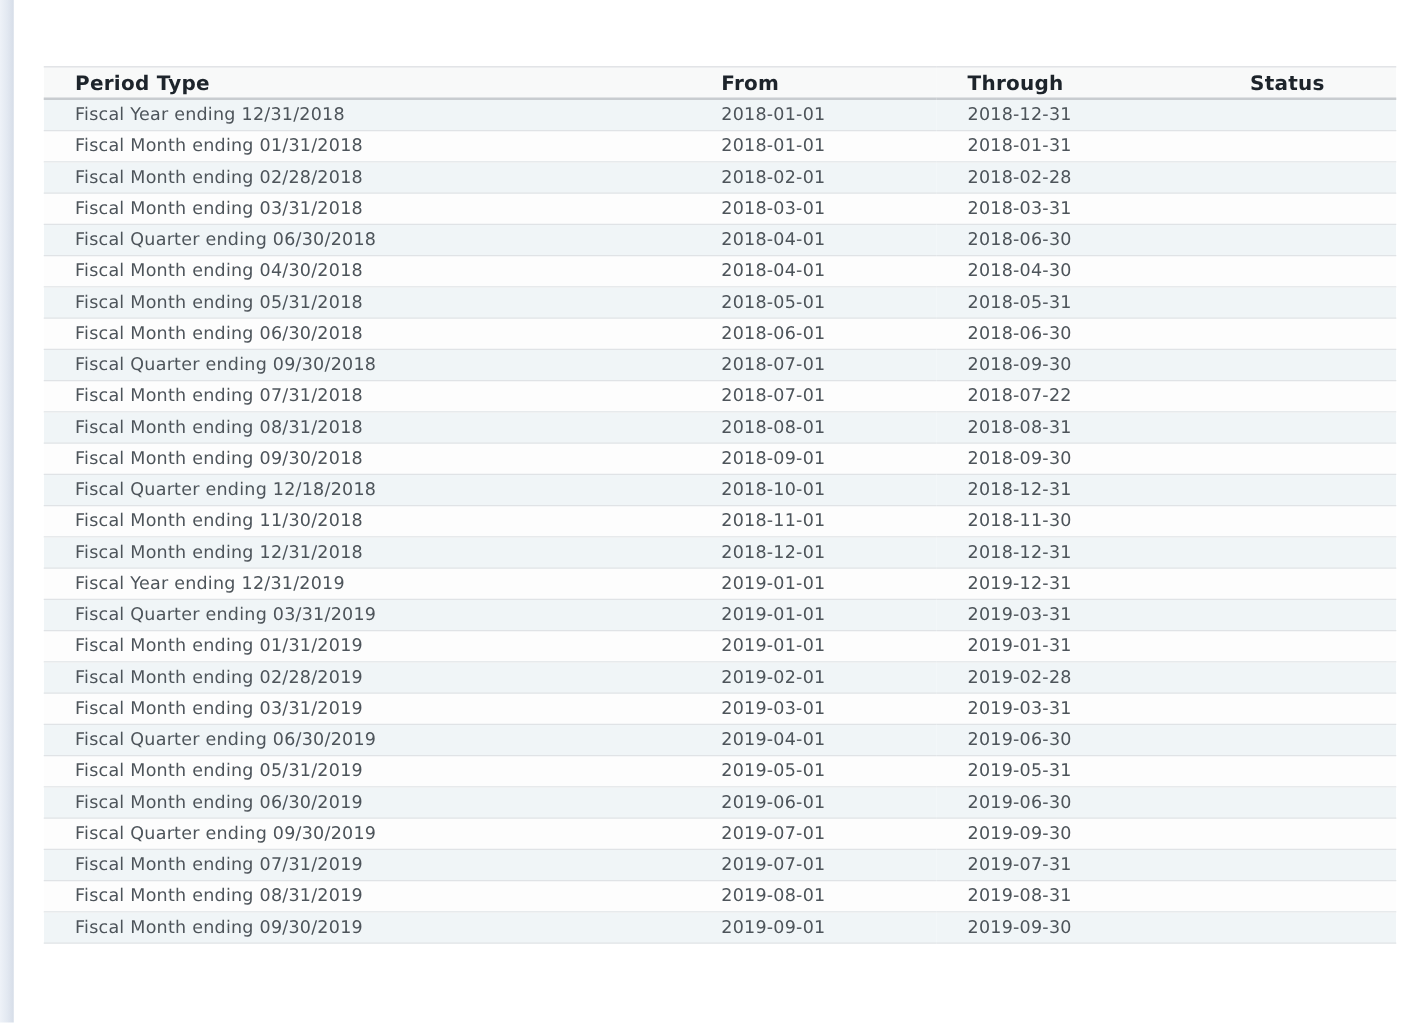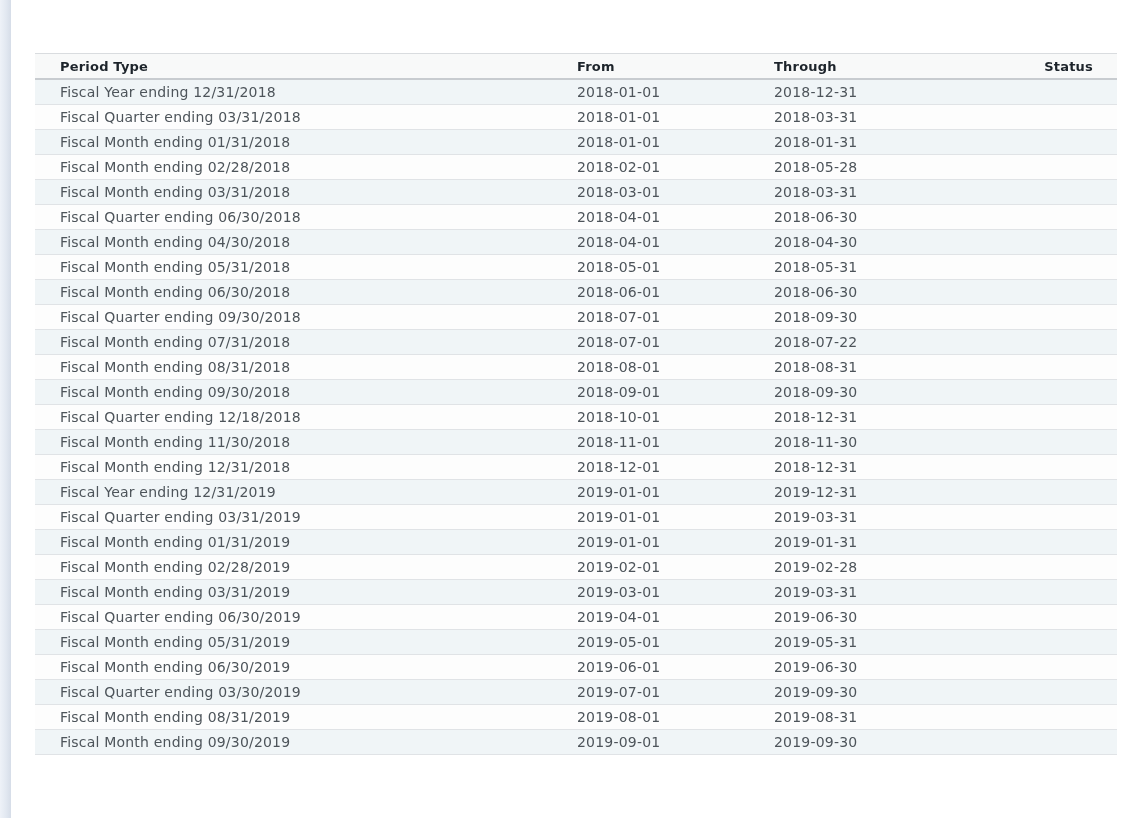--- a/index.html
+++ b/index.html
@@ -34,36 +34,35 @@
   }
   thead th {
     text-align: left;
     font-weight: bold;
     color: #1d242b;
     height: 24px;
     padding: 0 0 0 25px;
     border-top: 1px solid #d9dcdf;
     border-bottom: 2px solid #c8ccd0;
     background: #f8f9f9;
-    font-size: 13px;
+    font-size: 16px;
     white-space: nowrap;
     overflow: hidden;
   }
   tbody td {
     height: 24px;
     padding: 0 0 0 25px;
     color: #4d545a;
     border-bottom: 1px solid #e0e3e6;
     white-space: nowrap;
     overflow: hidden;
   }
   tbody tr:nth-child(odd)  { background: #f0f5f7; }
   tbody tr:nth-child(even) { background: #fdfdfd; }
   th.col-status, td.col-status {
-    text-align: right;
     padding-left: 0;
     padding-right: 24px;
   }
 </style>
 </head>
 <body>
 
 <div class="left-strip"></div>
 
 <div class="table-wrap">
@@ -83,35 +82,29 @@
       </tr>
     </thead>
     <tbody>
         <tr>
     <td>Fiscal Year ending 12/31/2018</td>
     <td>2018-01-01</td>
     <td>2018-12-31</td>
     <td class="col-status"></td>
   </tr>
         <tr>
-    <td>Fiscal Quarter ending 03/31/2018</td>
-    <td>2018-01-01</td>
-    <td>2018-03-31</td>
-    <td class="col-status"></td>
-  </tr>
-        <tr>
     <td>Fiscal Month ending 01/31/2018</td>
     <td>2018-01-01</td>
     <td>2018-01-31</td>
     <td class="col-status"></td>
   </tr>
         <tr>
     <td>Fiscal Month ending 02/28/2018</td>
     <td>2018-02-01</td>
-    <td>2018-05-28</td>
+    <td>2018-02-28</td>
     <td class="col-status"></td>
   </tr>
         <tr>
     <td>Fiscal Month ending 03/31/2018</td>
     <td>2018-03-01</td>
     <td>2018-03-31</td>
     <td class="col-status"></td>
   </tr>
         <tr>
     <td>Fiscal Quarter ending 06/30/2018</td>
@@ -221,23 +214,29 @@
     <td>2019-05-31</td>
     <td class="col-status"></td>
   </tr>
         <tr>
     <td>Fiscal Month ending 06/30/2019</td>
     <td>2019-06-01</td>
     <td>2019-06-30</td>
     <td class="col-status"></td>
   </tr>
         <tr>
-    <td>Fiscal Quarter ending 03/30/2019</td>
+    <td>Fiscal Quarter ending 09/30/2019</td>
     <td>2019-07-01</td>
     <td>2019-09-30</td>
+    <td class="col-status"></td>
+  </tr>
+        <tr>
+    <td>Fiscal Month ending 07/31/2019</td>
+    <td>2019-07-01</td>
+    <td>2019-07-31</td>
     <td class="col-status"></td>
   </tr>
         <tr>
     <td>Fiscal Month ending 08/31/2019</td>
     <td>2019-08-01</td>
     <td>2019-08-31</td>
     <td class="col-status"></td>
   </tr>
         <tr>
     <td>Fiscal Month ending 09/30/2019</td>

